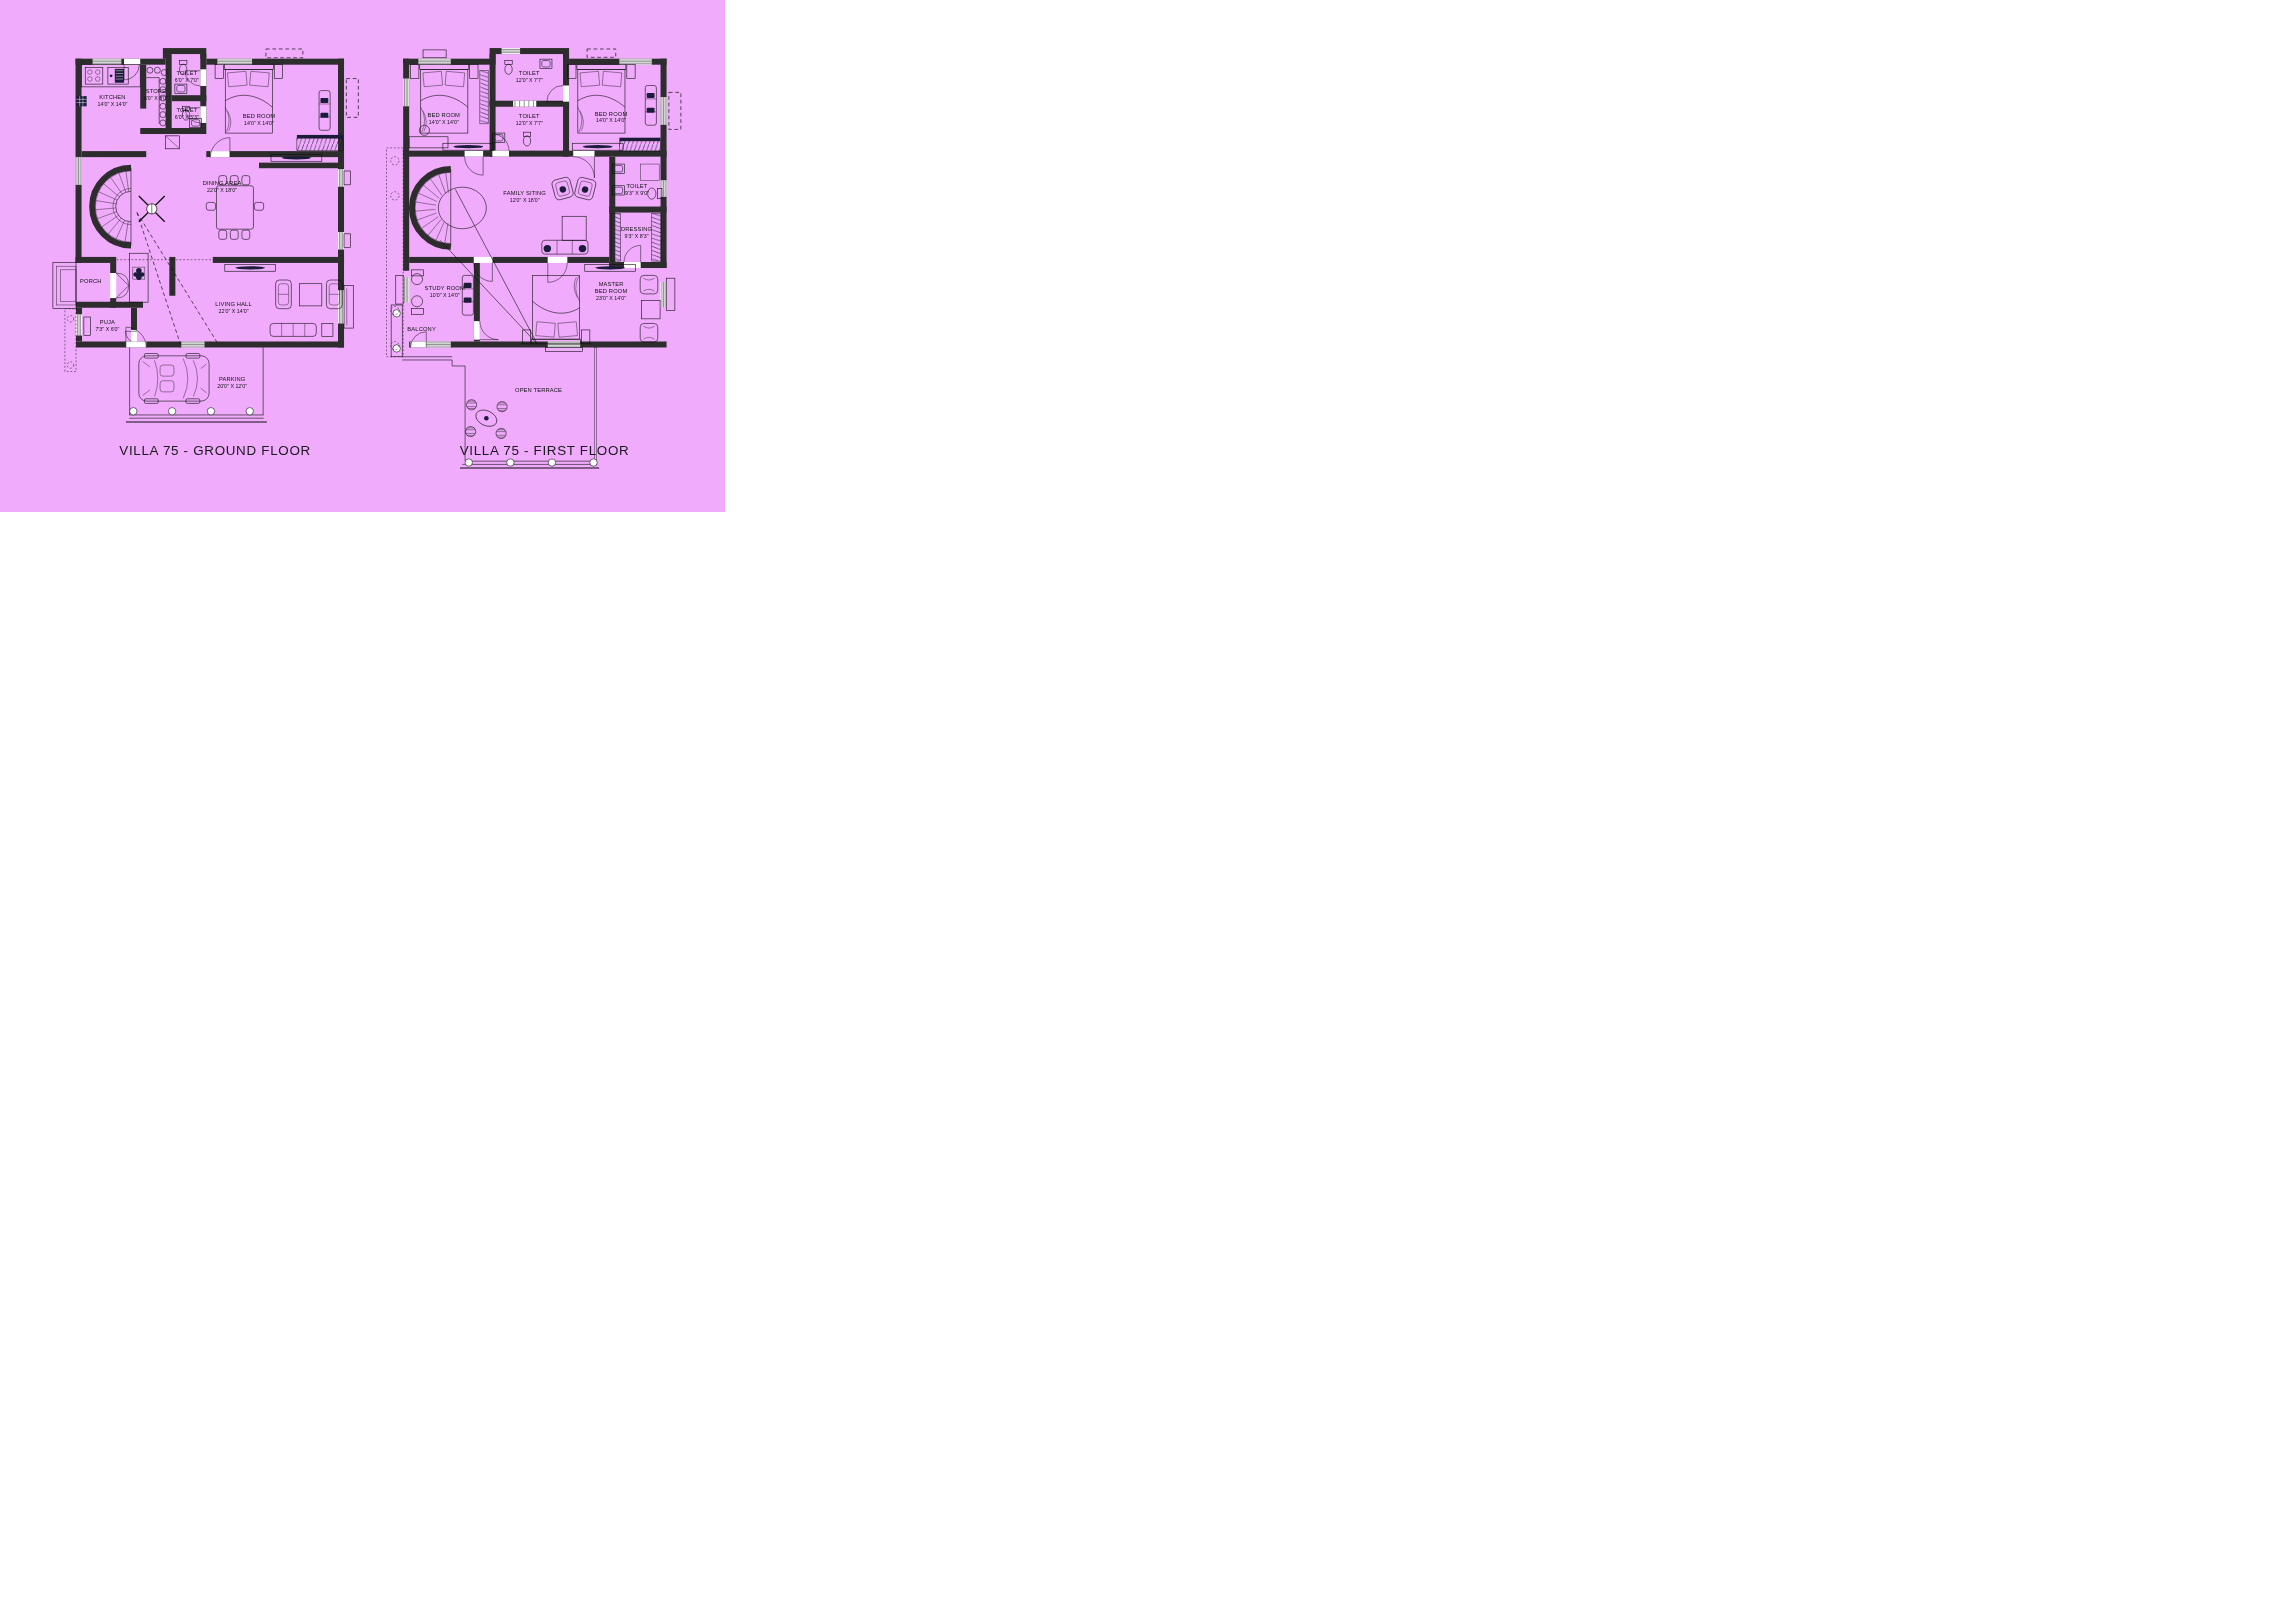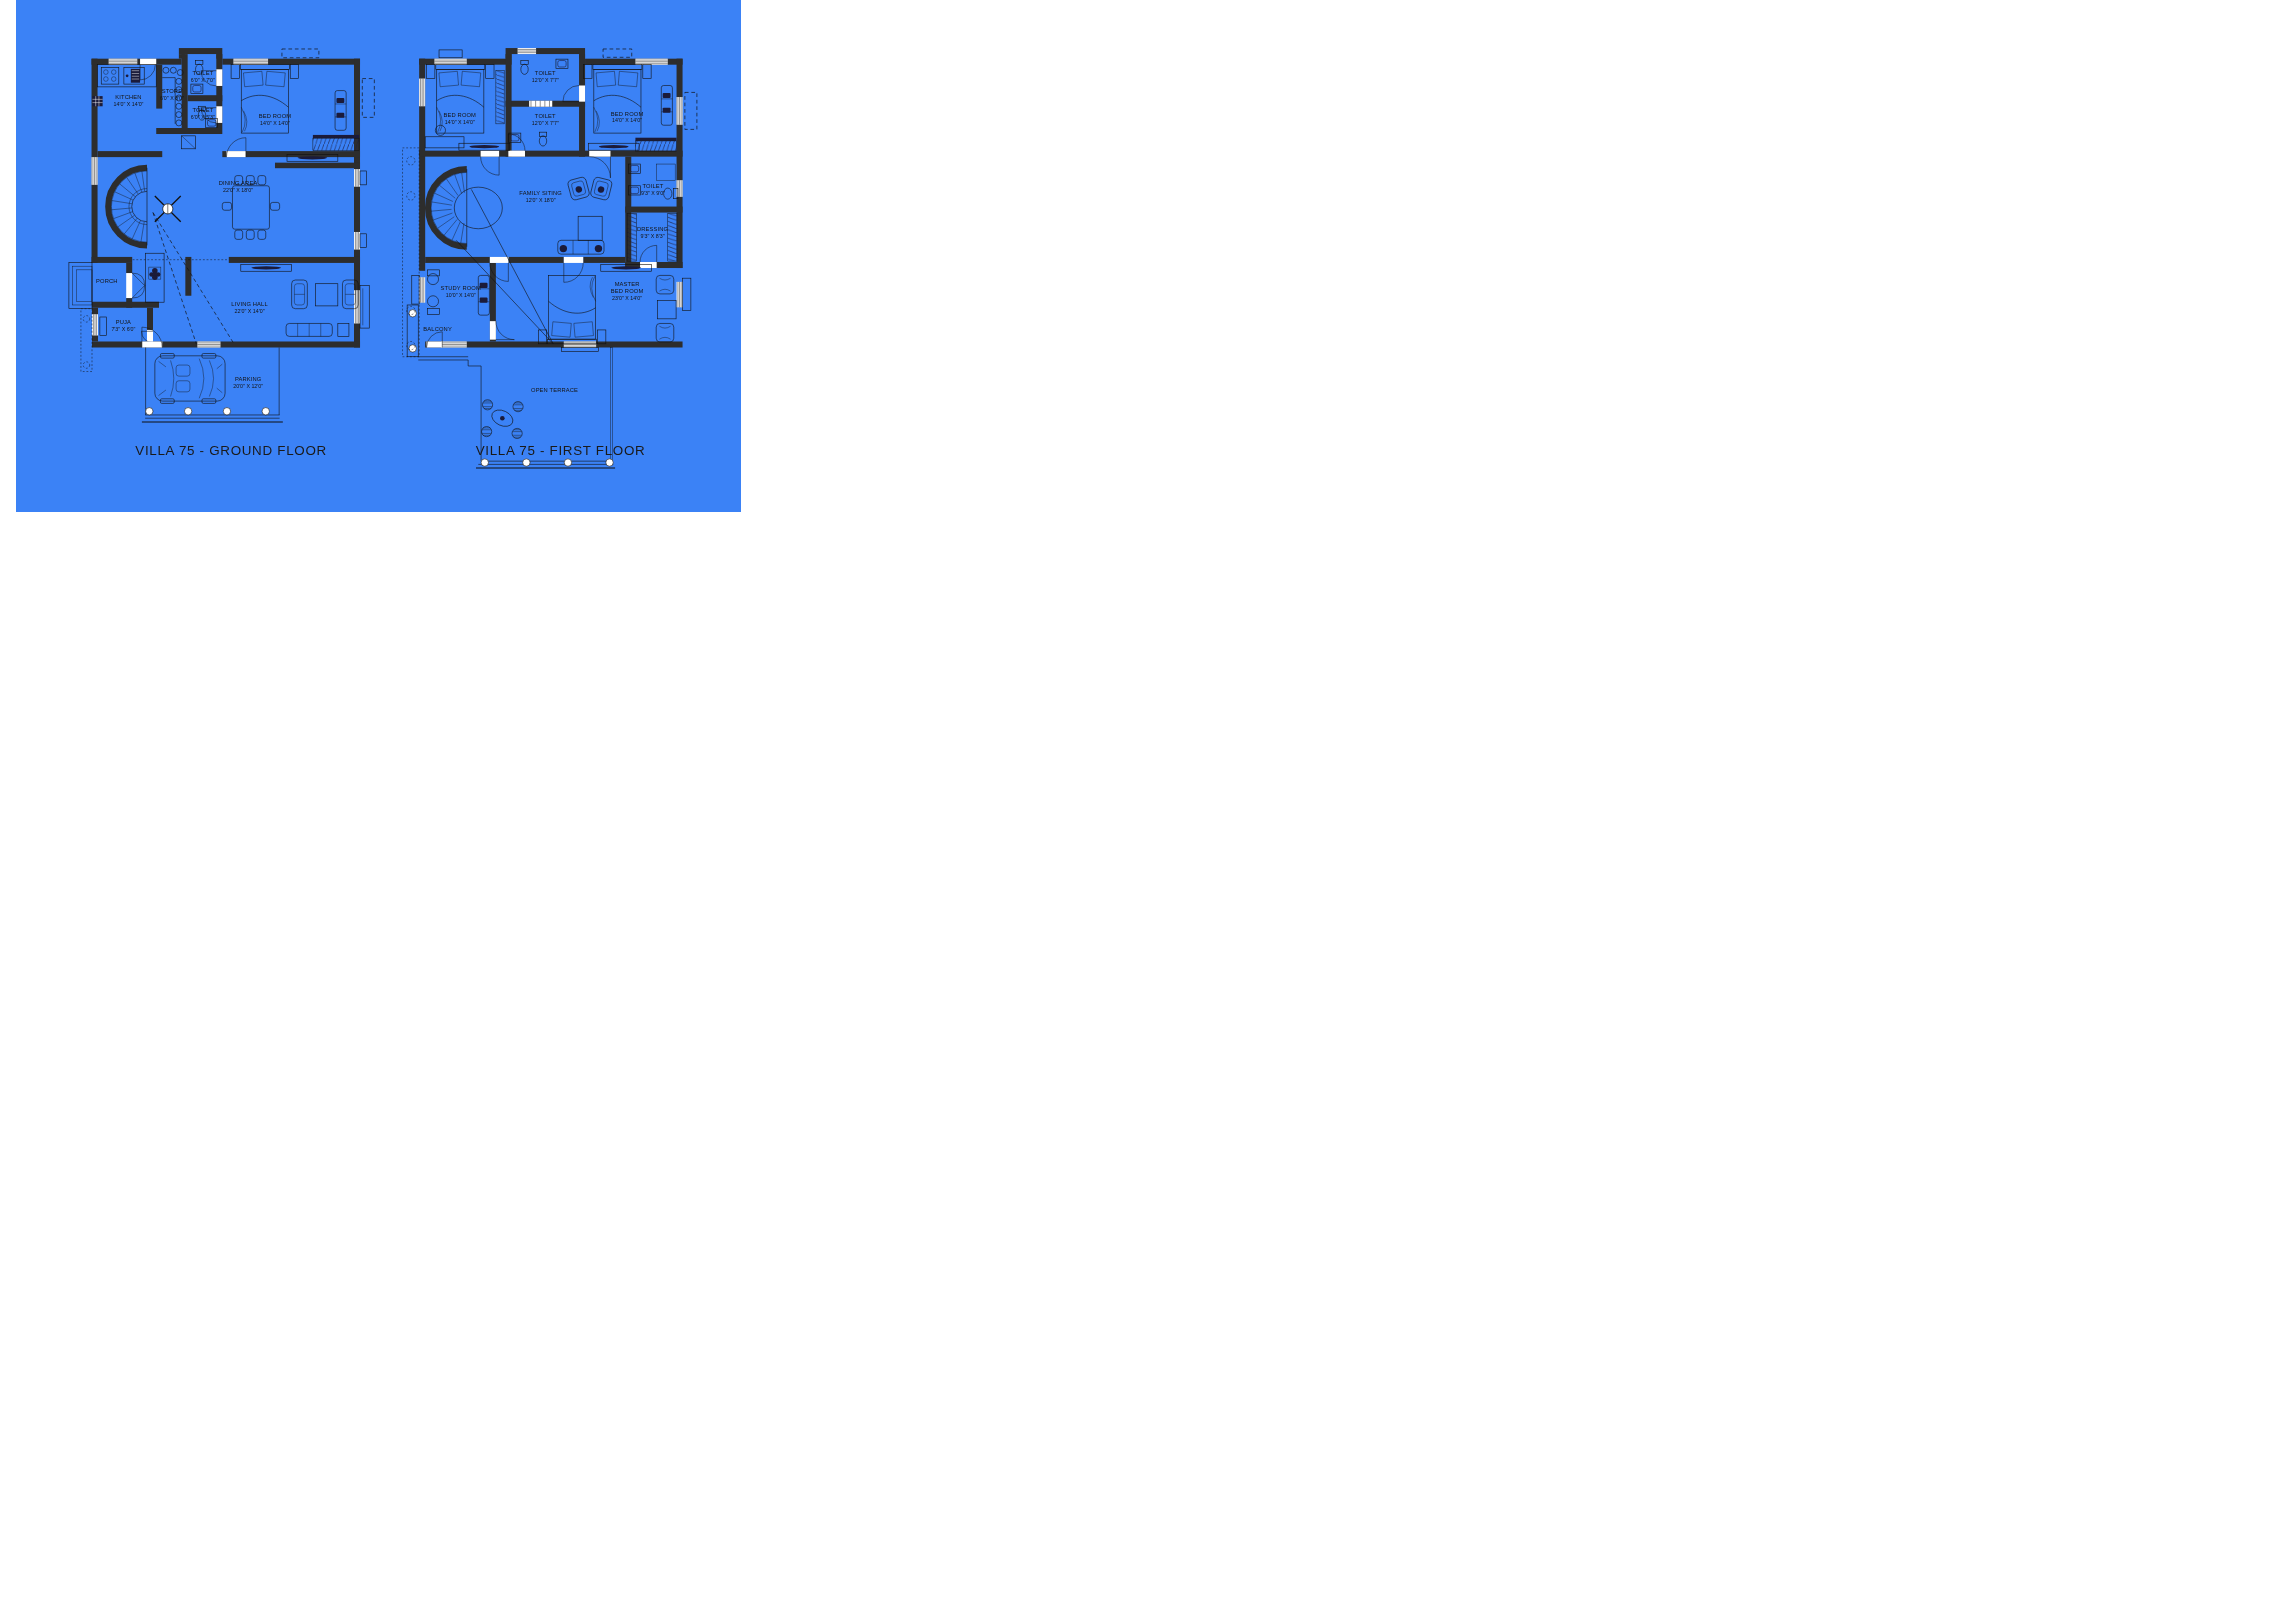--- a/index.html
+++ b/index.html
@@ -1,16 +1,16 @@
 <!DOCTYPE html>
 <html style="font-size:7.4px"><head>
 <meta charset="utf-8">
 <style>
   html,body{margin:0;padding:0;background:#fff;}
-  .page{position:relative;width:725px;height:512px;background:#3b82f6;overflow:hidden;margin-left:16px;}
+  .page{position:relative;width:725px;height:512px;background:#f0abfc;overflow:hidden;}
   svg{display:block}
   .wall{fill:#2d2d2d;stroke:none}
   .gap{fill:#ffffff}
   .ln{stroke:#111111;fill:none;stroke-width:1.3}
   .lnf{stroke:#111111;fill:#ffffff;stroke-width:1.3}
   .thin{stroke:#111111;fill:none;stroke-width:0.9}
   .wline{stroke:#111111;stroke-width:1;fill:none}
   .nav{stroke:#1b1b3a;fill:none;stroke-width:1.3}
   .navf{fill:#1b1b3a;stroke:none}
   .dash{stroke:#111111;stroke-dasharray:8 6;fill:none;stroke-width:1.5}

